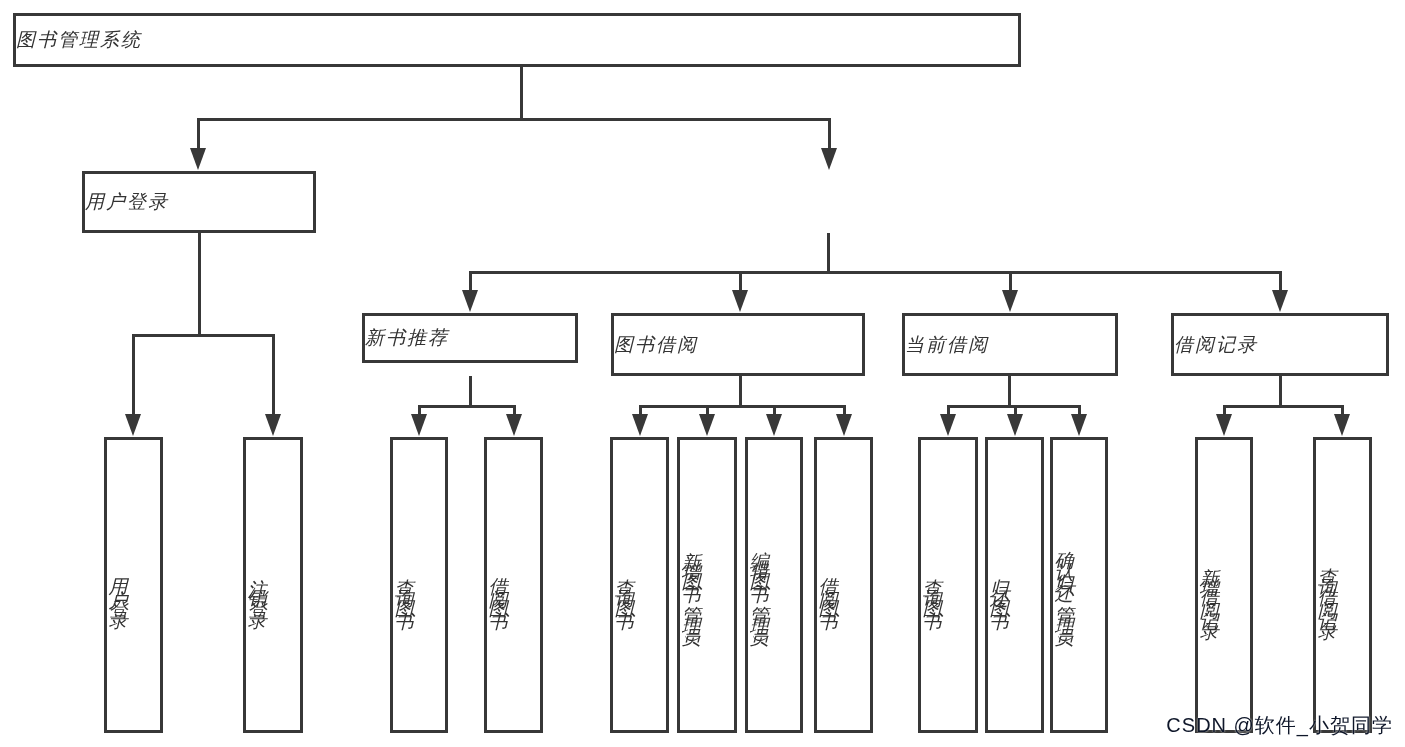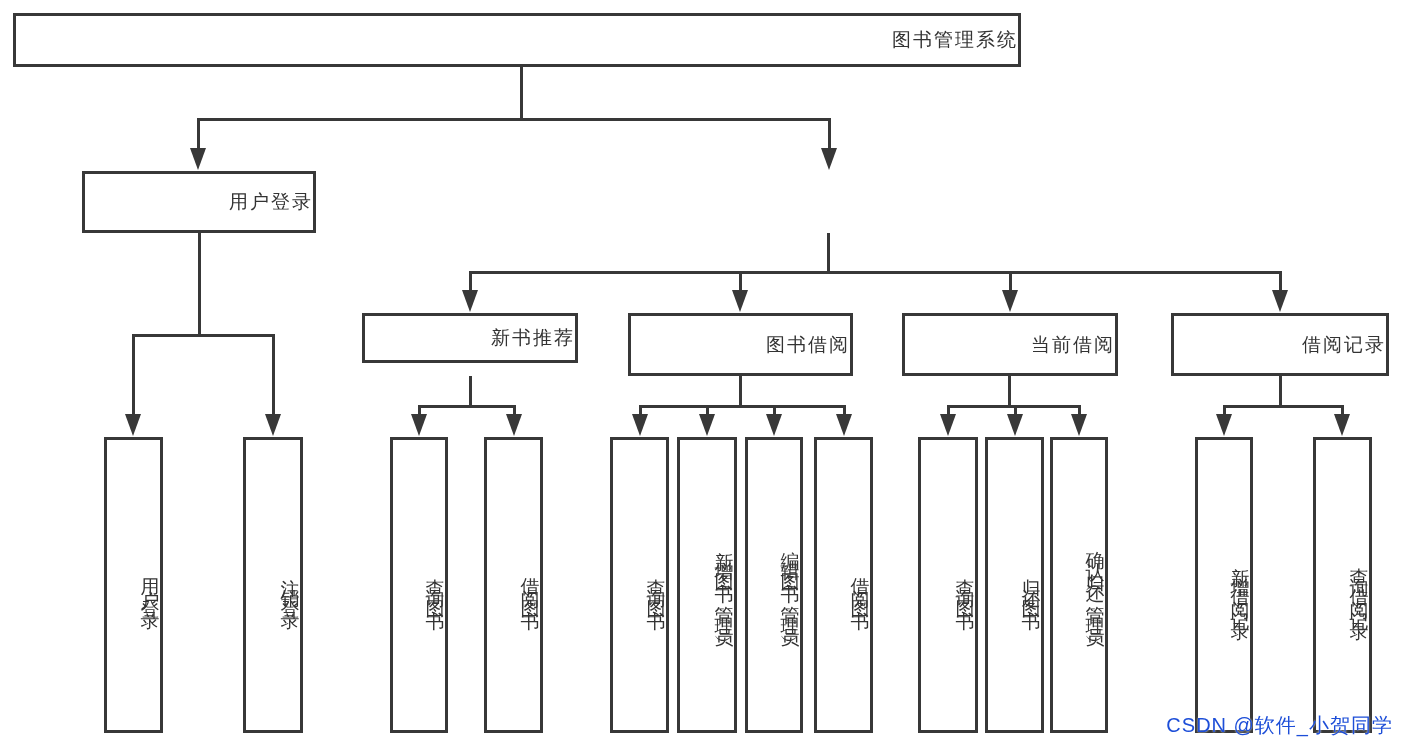--- a/index.html
+++ b/index.html
@@ -2,33 +2,33 @@
 <html><head>
 <meta charset="utf-8">
 <style>
   html,body{margin:0;padding:0;background:#ffffff;}
   .canvas{
     position:relative;width:1405px;height:747px;background:#ffffff;overflow:hidden;
     font-family:"Liberation Sans",sans-serif;color:#333333;
   }
   .node,.leaf{
     position:absolute;box-sizing:border-box;background:#ffffff;
-    border:3px solid #383838;display:flex;align-items:center;justify-content:flex-end;
+    border:3px solid #383838;display:flex;align-items:center;justify-content:flex-start;font-style:italic;
   }
   .node{font-size:19px;letter-spacing:2px;}
   .leaf span{
     writing-mode:vertical-rl;text-orientation:mixed;
     font-size:19px;letter-spacing:11px;line-height:1.1;white-space:nowrap;
   }
   .vl{position:absolute;width:3px;background:#383838;}
   .hl{position:absolute;height:3px;background:#383838;}
   .ar{position:absolute;width:0;height:0;border-left:8px solid transparent;
       border-right:8px solid transparent;border-top:22px solid #383838;}
   .watermark{
-    position:absolute;right:12px;top:712px;font-size:20px;color:#1d4ed8;
+    position:absolute;right:12px;top:712px;font-size:20px;color:#0f172a;
     letter-spacing:1px;text-shadow:0 0 2px #ffffff;text-align:center;
   }
 </style>
 </head>
 <body>
 
 <div class="canvas">
 
   <div class="node" style="left:13px;top:13px;width:1008px;height:54px;">
     <span>图书管理系统</span>
@@ -59,21 +59,21 @@
   <div class="vl" style="left:738.5px;top:272px;height:21px;"></div>
   <div class="ar" style="left:732px;top:290px;"></div>
   <div class="vl" style="left:1008.5px;top:272px;height:21px;"></div>
   <div class="ar" style="left:1002px;top:290px;"></div>
   <div class="vl" style="left:1278.5px;top:272px;height:21px;"></div>
   <div class="ar" style="left:1272px;top:290px;"></div>
 
   <div class="node" style="left:362px;top:313px;width:216px;height:50px;">
     <span>新书推荐</span>
   </div>
-  <div class="node" style="left:628px;top:313px;width:225px;height:63px;">
+  <div class="node" style="left:611px;top:313px;width:254px;height:63px;">
     <span>图书借阅</span>
   </div>
   <div class="node" style="left:1171px;top:313px;width:218px;height:63px;">
     <span>借阅记录</span>
   </div>
   <div class="node" style="left:902px;top:313px;width:216px;height:63px;">
     <span>当前借阅</span>
   </div>
 
   <div class="vl" style="left:468.5px;top:376px;height:32px;"></div>

